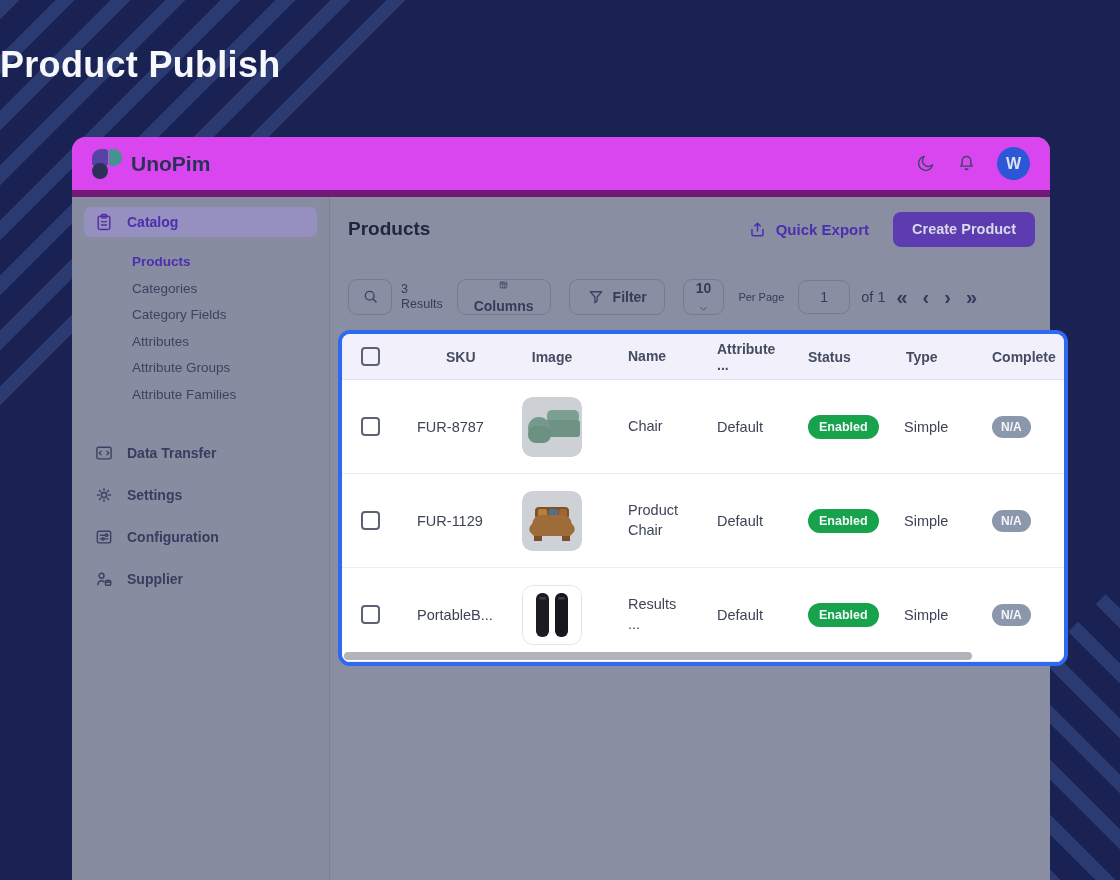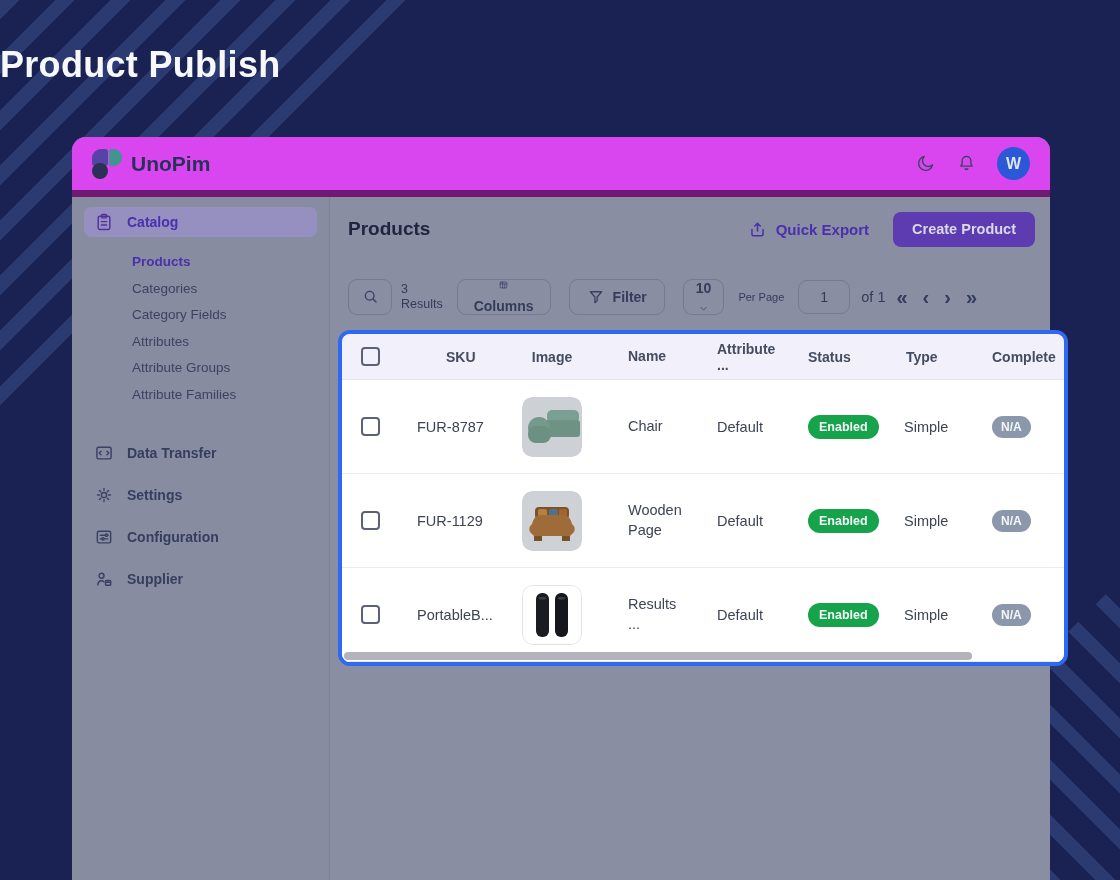--- a/index.html
+++ b/index.html
@@ -315,21 +315,21 @@
         <svg class="thumb" viewBox="0 0 60 60">
           <rect width="60" height="60" rx="10" fill="#ced2d6"></rect>
           <rect x="13" y="16" width="34" height="12" rx="4" fill="#7e5227"></rect>
           <rect x="16" y="18" width="9" height="8" rx="2" fill="#b5813f"></rect>
           <rect x="27" y="18" width="9" height="8" rx="2" fill="#51708e"></rect>
           <rect x="37" y="18" width="8" height="8" rx="2" fill="#a4642f"></rect>
           <path d="M10 33q2-9 9-9h22q7 0 9 9 4 3 2 8l-4 4H12l-4-4q-2-5 2-8Z" fill="#9d6c39"></path>
           <path d="M12 45h8v5h-8zM40 45h8v5h-8z" fill="#7b5026"></path>
         </svg>
       </div>
-      <div class="cell c-name">Wooden Page</div>
+      <div class="cell c-name">Product Chair</div>
       <div class="cell c-attr">Default</div>
       <div class="cell c-status">
           <span class="pill enabled">Enabled</span>
         </div>
       <div class="cell c-type">Simple</div>
       <div class="cell c-complete">
           <span class="pill na">N/A</span>
         </div>
     </div>
 

